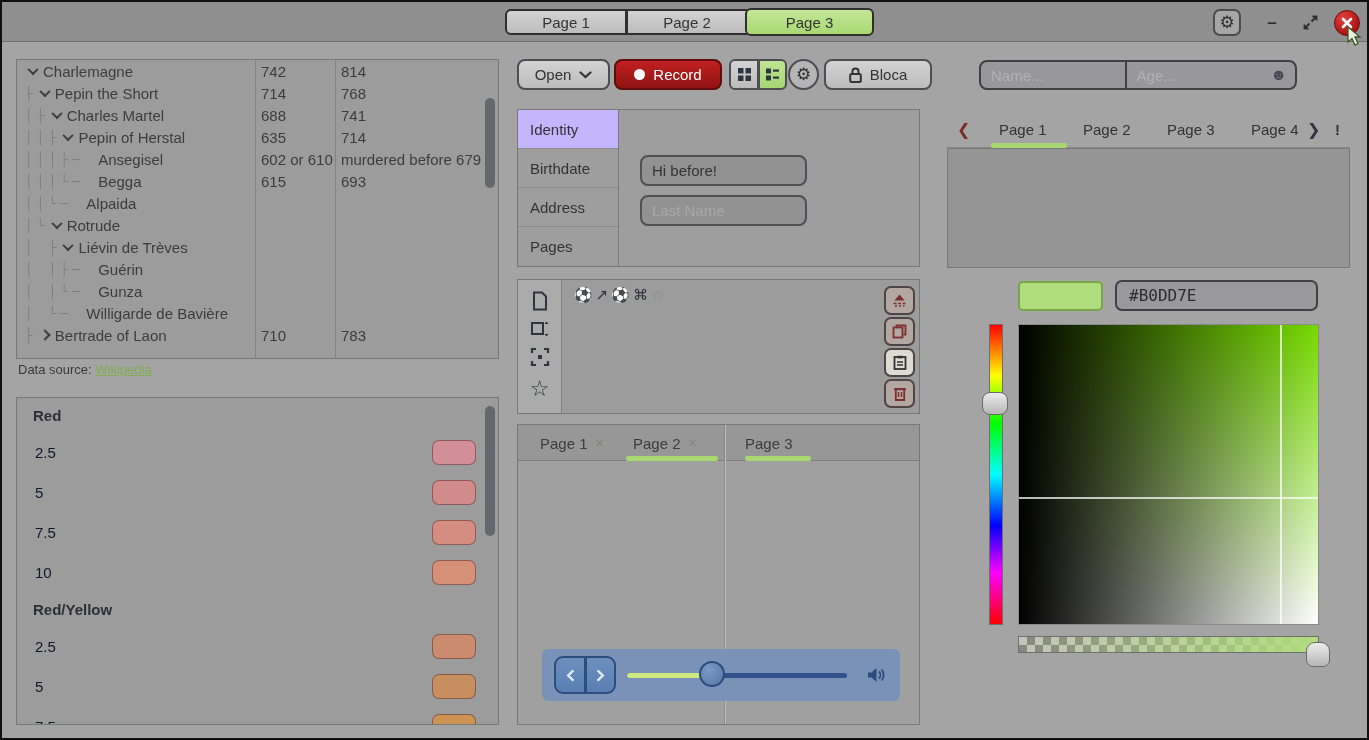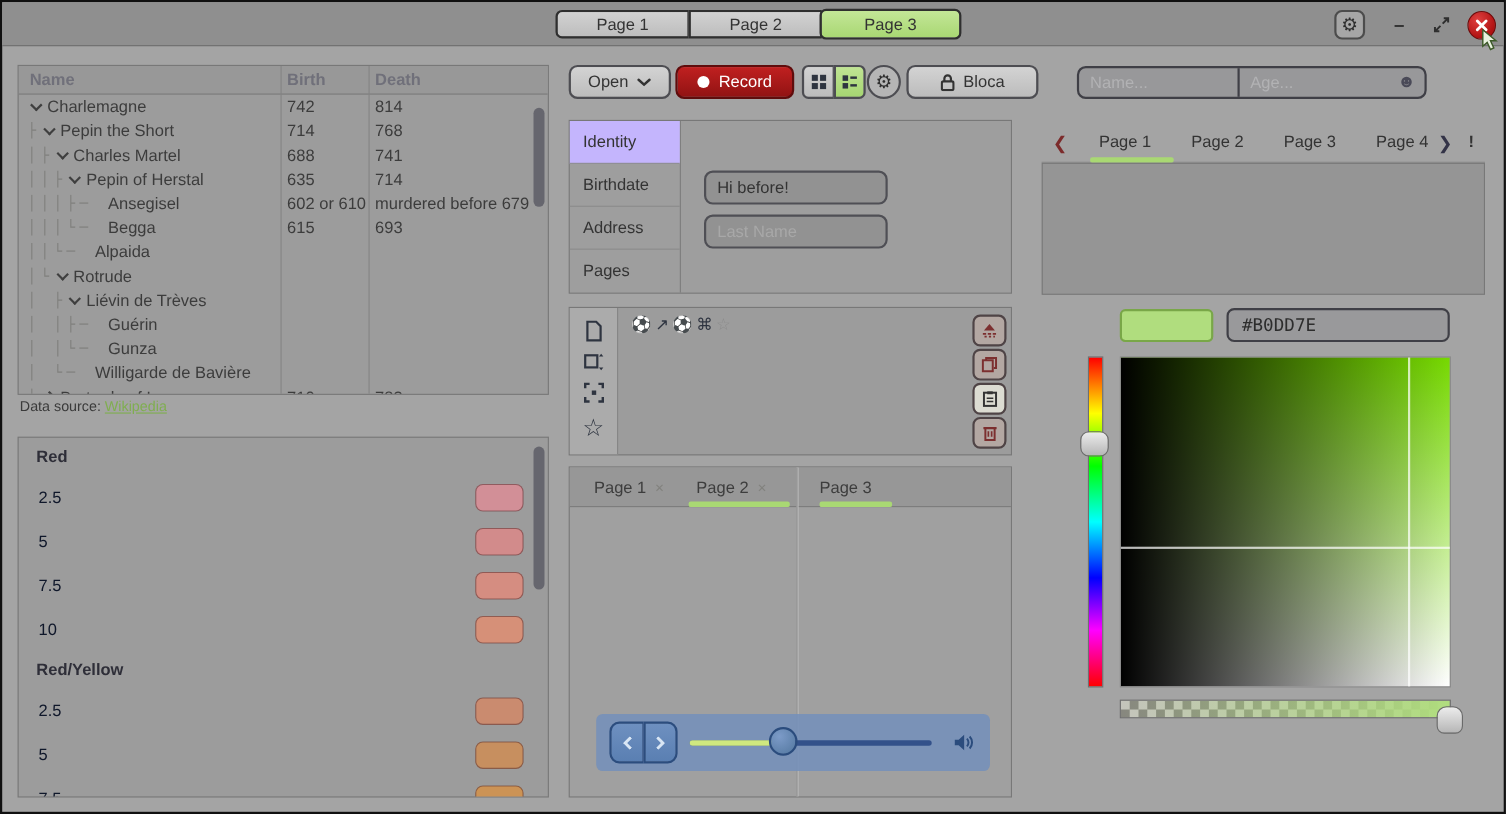--- a/index.html
+++ b/index.html
@@ -67,21 +67,21 @@
               border-color:#5f0c0c;color:#fff}
   .rec-dot{width:11px;height:11px;border-radius:50%;background:#fff}
   .seg{position:absolute;left:727px;top:57px;display:flex}
   .seg-btn{width:29px;height:31px;border:2px solid #4d4d52;background:linear-gradient(#d3d3d3,#bcbcbc);
            display:flex;align-items:center;justify-content:center}
   .seg-btn:first-child{border-radius:6px 0 0 6px;border-right-width:1px}
   .seg-btn.on{background:linear-gradient(#c0e494,#a6d672);border-radius:0 6px 6px 0}
   .gear-round{position:absolute;left:786px;top:57px;width:31px;height:31px;border-radius:50%;
               border:2px solid #4d4d52;background:#b5b5b5;display:flex;align-items:center;justify-content:center;
               font-size:17px;color:#2e2e2e}
-  .bloca-btn{position:absolute;left:822px;top:57px;width:120px}
+  .bloca-btn{position:absolute;left:822px;top:57px;width:108px}
 
   
   .form-panel{left:515px;top:107px;width:403px;height:158px;background:#9e9e9e}
   .form-list{position:absolute;left:0;top:0;bottom:0;width:101px;border-right:1px solid #7c7c7c}
   .form-item{height:39px;display:flex;align-items:center;padding-left:12px;font-size:15px;color:#333;
              border-bottom:1px solid #8b8b8b}
   .form-item.sel{background:#c4b5fd}
   .tf{position:absolute;left:122px;width:167px;height:31px;border:2px solid #4f4f55;border-radius:8px;
       background:#929292;font-size:15px;color:#333;display:flex;align-items:center;padding-left:10px}
   .tf .ph{color:#a8a8a8}
@@ -189,25 +189,20 @@
     </svg>
   </div>
   <div class="cursor">
     <svg width="15" height="21" viewBox="0 0 15 21">
       <path d="M1 1 L1 16 L5 12.5 L8 19 L11 17.5 L8 11 L13 11 Z" fill="#e9f2df" stroke="#3c5a28" stroke-width="1.3"></path>
     </svg>
   </div>
 </div>
 
 <div class="panel tree-panel">
-  <div class="tree-header">
-    <div class="th-name">Name</div>
-    <div class="th-birth">Birth</div>
-    <div class="th-death">Death</div>
-  </div>
   <div>
       <div class="tree-row">
         <div class="cell-name">
           <span class="tree-prefix"></span>
           <span class="chev open"></span>
           <span>Charlemagne</span>
         </div>
         <div class="cell-birth">742</div>
         <div class="cell-death">814</div>
       </div>

